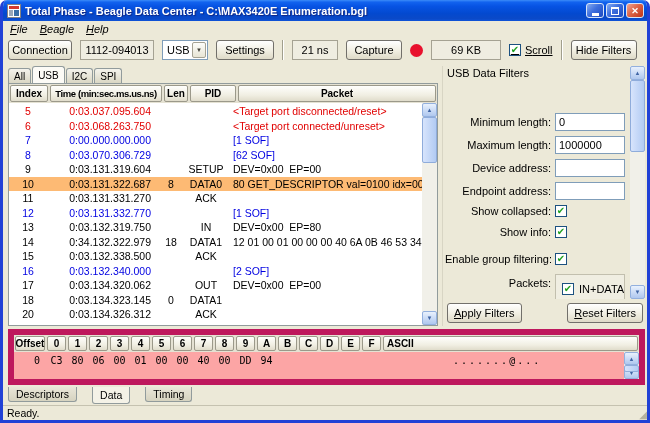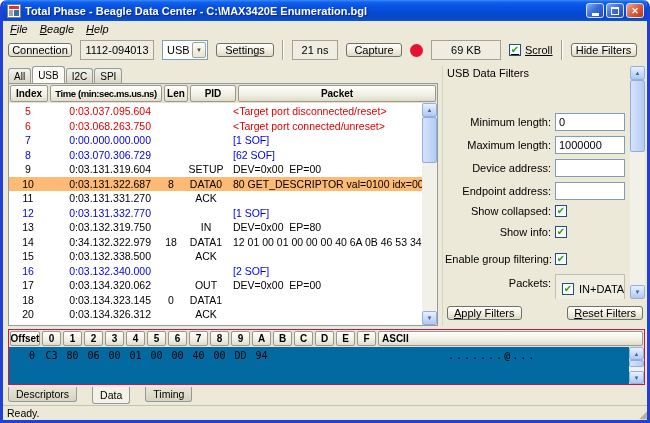--- a/index.html
+++ b/index.html
@@ -14,21 +14,21 @@
   .wbtn{width:18px;height:15px;border-radius:3px;display:flex;align-items:center;justify-content:center;border:1px solid #D7E4F8;font-size:9px;color:#fff;font-weight:bold;}
   .wbtn.minmax{background:linear-gradient(135deg,#86ACF0 0%,#3E6FDE 45%,#1D49BE 100%);}
   .wbtn.close{background:linear-gradient(135deg,#F0A492 0%,#DE6547 45%,#BE3318 100%);}
   .glyph-min{width:7px;height:3px;background:#fff;margin-top:7px;}
   .glyph-max{width:8px;height:8px;border:1px solid #fff;border-top:2px solid #fff;}
   
   .menubar{height:15px;flex:none;display:flex;align-items:center;background:#ECE9D8;padding-left:1px;font-size:11px;}
   .menu-item{padding:0 6px;font-style:italic;}
   
   .toolbar{height:28px;flex:none;display:flex;align-items:center;gap:8px;padding:0 5px;background:#ECE9D8;}
-  .btn{height:14px;padding:0 6px;display:flex;align-items:center;justify-content:center;font-size:11px;white-space:nowrap;
+  .btn{height:20px;padding:0 6px;display:flex;align-items:center;justify-content:center;font-size:11px;white-space:nowrap;
     background:linear-gradient(180deg,#FFFFFF 0%,#F2F0E4 50%,#E0DCCA 95%);border:1px solid #72706B;border-radius:3px;}
   .btn-connection{width:64px;}.btn-settings{width:58px;}.btn-capture{width:56px;}.btn-hide{width:66px;}
   .tfield{height:20px;display:flex;align-items:center;justify-content:center;background:#EFEDE1;border:1px solid #A5A293;font-size:11px;}
   .tfield-serial{width:74px;}.tfield-timing{width:46px;}.tfield-size{width:70px;}
   .vsep{width:2px;height:20px;border-left:1px solid #A19F8D;border-right:1px solid #fff;}
   .combo{width:46px;height:20px;background:#fff;border:1px solid #7F9DB9;display:flex;align-items:center;}
   .combo-text{flex:1;padding-left:4px;font-size:11px;}
   .combo-arrow{width:14px;height:16px;margin-right:1px;background:linear-gradient(180deg,#FDFDFA,#E8E5D5);border:1px solid #A5A293;border-radius:2px;font-size:6px;color:#44423A;display:flex;align-items:center;justify-content:center;}
   .record-dot{width:13px;height:13px;flex:none;border-radius:50%;background:#E8112D;}
   .check-group{display:flex;align-items:center;gap:4px;font-size:11px;text-decoration:underline;}
@@ -81,21 +81,21 @@
   .cbrow{margin-bottom:9px;}
   .cbrow .cb{justify-self:start;}
   .gap-top{margin-top:15px;}
   .packets-row{align-items:start;margin-bottom:0;}
   .fp-label.top{padding-top:3px;}
   .packets-box{border:1px solid #C2BFAE;background:#F0EEE2;padding:8px 6px;display:flex;flex-direction:column;gap:10px;min-height:130px;overflow:hidden;}
   .packet-opt{display:flex;align-items:center;gap:5px;font-size:11px;white-space:nowrap;}
   .fp-buttons{flex:none;height:27px;display:flex;align-items:center;justify-content:space-between;padding:0 2px;}
   
   .hex-wrap{height:58px;flex:none;padding:0 2px 2px 5px;background:#ECE9D8;}
-  .hex-frame{height:100%;border:1px solid #be185d;background:#0369a1;display:flex;flex-direction:column;}
+  .hex-frame{height:100%;border:6px solid #be185d;background:#fca5a5;display:flex;flex-direction:column;}
   .hex-head{flex:none;display:flex;gap:2px;padding:1px;background:#E5E2D3;}
   .hx-cell{height:15px;display:flex;align-items:center;justify-content:center;font-size:10px;font-weight:bold;
     background:linear-gradient(180deg,#FEFEFC,#F1EFE3 60%,#E0DCCB);border:1px solid #9B998A;border-radius:2px;}
   .hx-offset{width:30px;flex:none;}
   .hx-byte{width:19px;flex:none;}
   .hx-ascii-h{flex:1;justify-content:flex-start;padding-left:3px;}
   .hex-body{flex:1;display:flex;min-height:0;}
   .hex-rows{flex:1;min-width:0;padding-top:2px;}
   .hex-row{display:flex;gap:2px;padding:0 1px;font:10px "DejaVu Sans Mono",monospace;height:13px;line-height:13px;}
   .hxd{text-align:center;overflow:hidden;}

